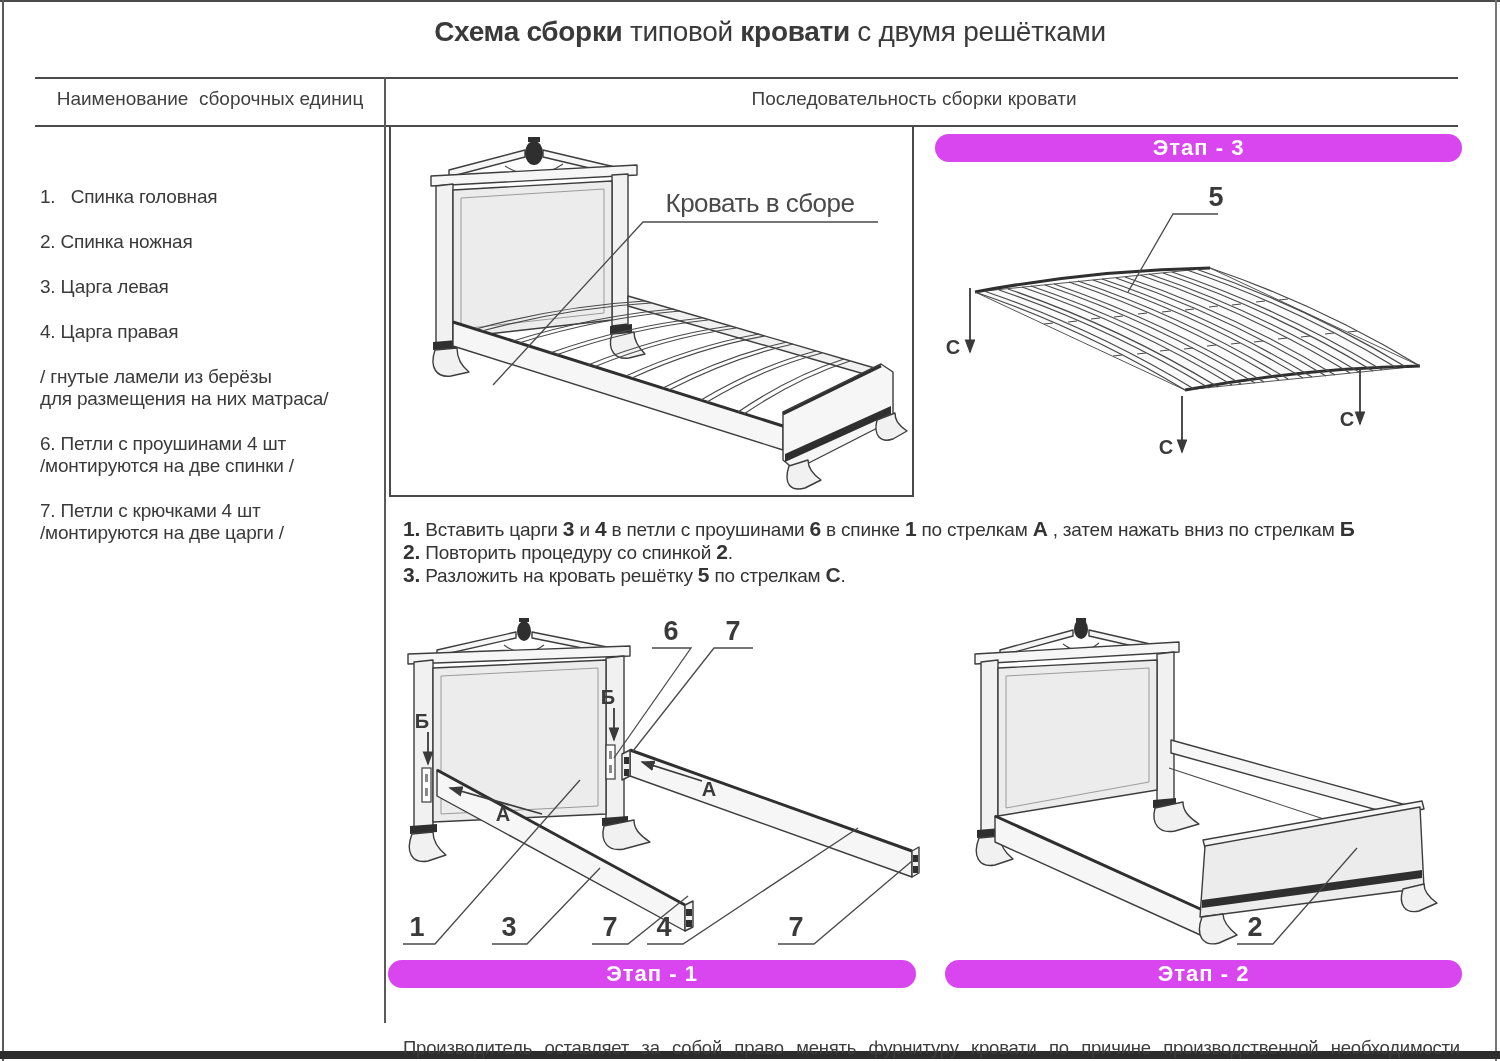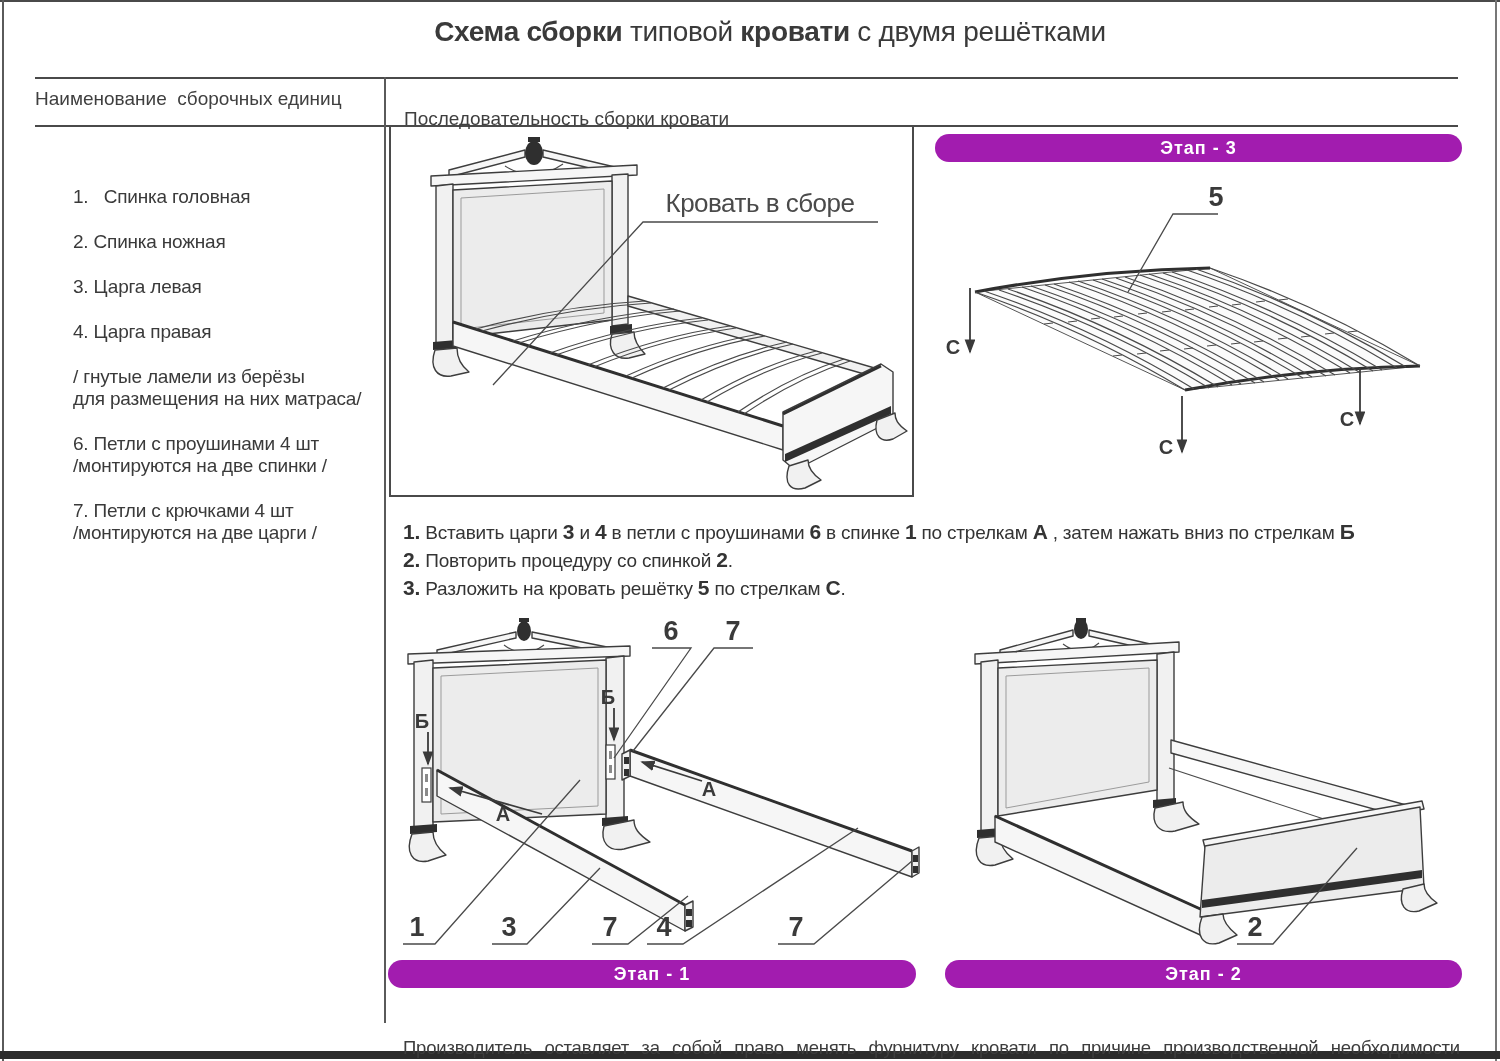--- a/index.html
+++ b/index.html
@@ -7,33 +7,33 @@
         font-family:"Liberation Sans",sans-serif;color:#3c3c3c;}
   
   .line-h{position:absolute;background:#4a4a4a;height:2px;}
   .line-v{position:absolute;background:#5a5a5a;width:2px;}
   .bottom-bar{position:absolute;left:0;top:1051px;width:1500px;height:8px;background:#2c2c2c;}
   
   .title{position:absolute;left:0;top:16px;width:1500px;text-align:center;
          font-size:28px;letter-spacing:-0.3px;color:#3a3a3a;white-space:pre-wrap;padding-left:20px;}
   .title b{font-weight:700;}
   
-  .col-head{position:absolute;top:88px;font-size:19px;color:#3f3f3f;text-align:left;white-space:pre-wrap;}
-  
-  .parts{position:absolute;left:40px;top:186px;width:350px;font-size:19px;line-height:22px;color:#3a3a3a;margin-left:33px;}
+  .col-head{position:absolute;top:88px;font-size:19px;color:#3f3f3f;text-align:center;white-space:pre-wrap;}
+  
+  .parts{position:absolute;left:40px;top:186px;width:350px;font-size:19px;line-height:22px;color:#3a3a3a;}
   .part{margin-bottom:23px;}
   .pline{white-space:pre-wrap;letter-spacing:-0.2px;}
   
   .bedbox{position:absolute;left:389px;top:126px;width:521px;height:369px;
           border-left:2px solid #4a4a4a;border-right:2px solid #4a4a4a;border-bottom:2px solid #4a4a4a;}
   
-  .badge{position:absolute;height:28px;border-radius:14px;background:#a21caf;color:#fff;
-         display:flex;align-items:center;justify-content:center;font-size:18px;font-weight:700;letter-spacing:1px;}
-  
-  .instr{position:absolute;left:403px;top:518px;width:1057px;font-size:19px;line-height:27px;color:#343434;letter-spacing:-0.2px;}
+  .badge{position:absolute;height:28px;border-radius:14px;background:#d946ef;color:#fff;
+         display:flex;align-items:center;justify-content:center;font-size:22px;font-weight:700;letter-spacing:1px;}
+  
+  .instr{position:absolute;left:403px;top:518px;width:1057px;font-size:19px;line-height:22px;color:#343434;letter-spacing:-0.2px;}
   .instr b{font-size:21px;}
   
   .footer{position:absolute;left:403px;top:1004px;width:1057px;font-size:18.5px;color:#3d3d3d;
           text-align:justify;text-align-last:justify;letter-spacing:-0.2px;margin-top:33px;}
   
   svg{position:absolute;overflow:visible;}
   svg .outline{fill:#f1f1f1;stroke:#3d3d3d;stroke-width:1.4;stroke-linejoin:round;}
   svg .panel{fill:#ececec;stroke:#3d3d3d;stroke-width:1.4;stroke-linejoin:round;}
   svg .lightpanel{fill:#f6f6f6;stroke:#3d3d3d;stroke-width:1.4;stroke-linejoin:round;}
   svg .dark{fill:#2f2f2f;stroke:none;}
@@ -58,21 +58,21 @@
   <div class="line-v" style="left:1495px;top:0;height:1061px;background:#777;"></div>
   <div class="bottom-bar"></div>
 
   <div class="title"><b>Схема сборки</b><span> типовой </span><b>кровати</b><span> с двумя решётками</span></div>
 
   <div class="line-h" style="left:35px;top:77px;width:1423px;"></div>
   <div class="line-h" style="left:35px;top:125px;width:1423px;"></div>
   <div class="line-v" style="left:384px;top:77px;height:946px;"></div>
 
   <div class="col-head" style="left:35px;width:350px;">Наименование  сборочных единиц</div>
-  <div class="col-head" style="left:404px;width:1072px;margin-top:20px;">Последовательность сборки кровати</div>
+  <div class="col-head" style="left:378px;width:1072px;">Последовательность сборки кровати</div>
 
   <div class="parts">
     <div class="part">
         <div class="pline">1.   Спинка головная</div>
       </div>
     <div class="part">
         <div class="pline">2. Спинка ножная</div>
       </div>
     <div class="part">
         <div class="pline">3. Царга левая</div>

